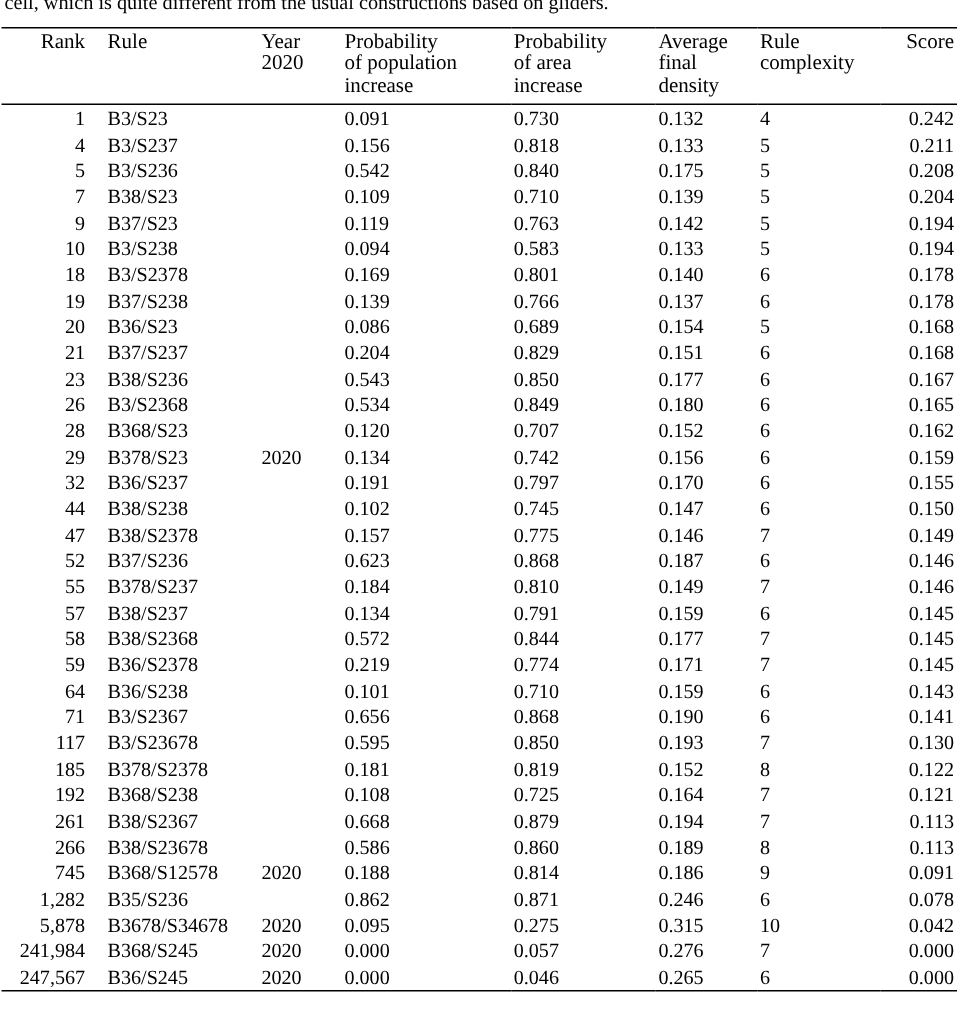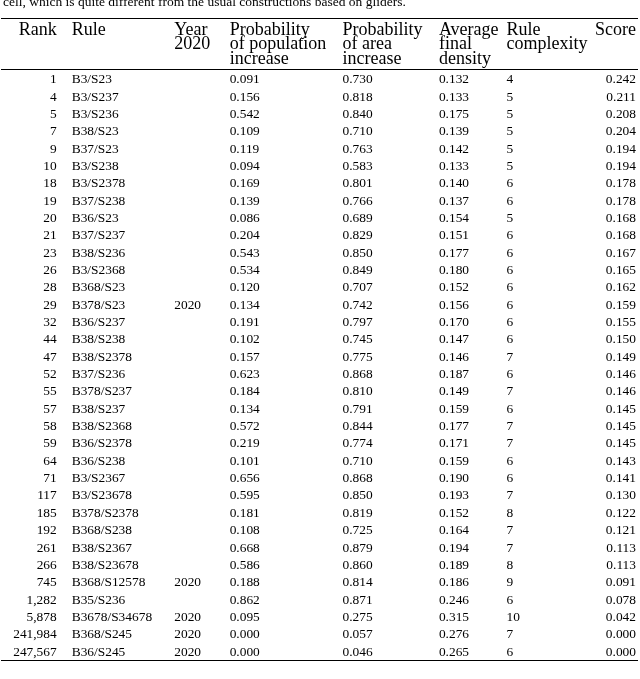--- a/index.html
+++ b/index.html
@@ -35,21 +35,21 @@
     font-size: 13.4px;
   }
   thead tr { border-bottom: 1.4px solid #000; }
   th {
     font-weight: normal;
     text-align: left;
     vertical-align: top;
     white-space: pre-line;
     padding: 3px 2px 4px 2px;
     line-height: 14.4px;
-    font-size: 18px;
+    font-size: 14px;
   }
   td {
     padding: 0 2px;
     height: 17.35px;
     line-height: 17.35px;
     white-space: nowrap;
     overflow: hidden;
   }
   
   .col-0 { width: 52px; text-align: right; padding-right: 13px; }

